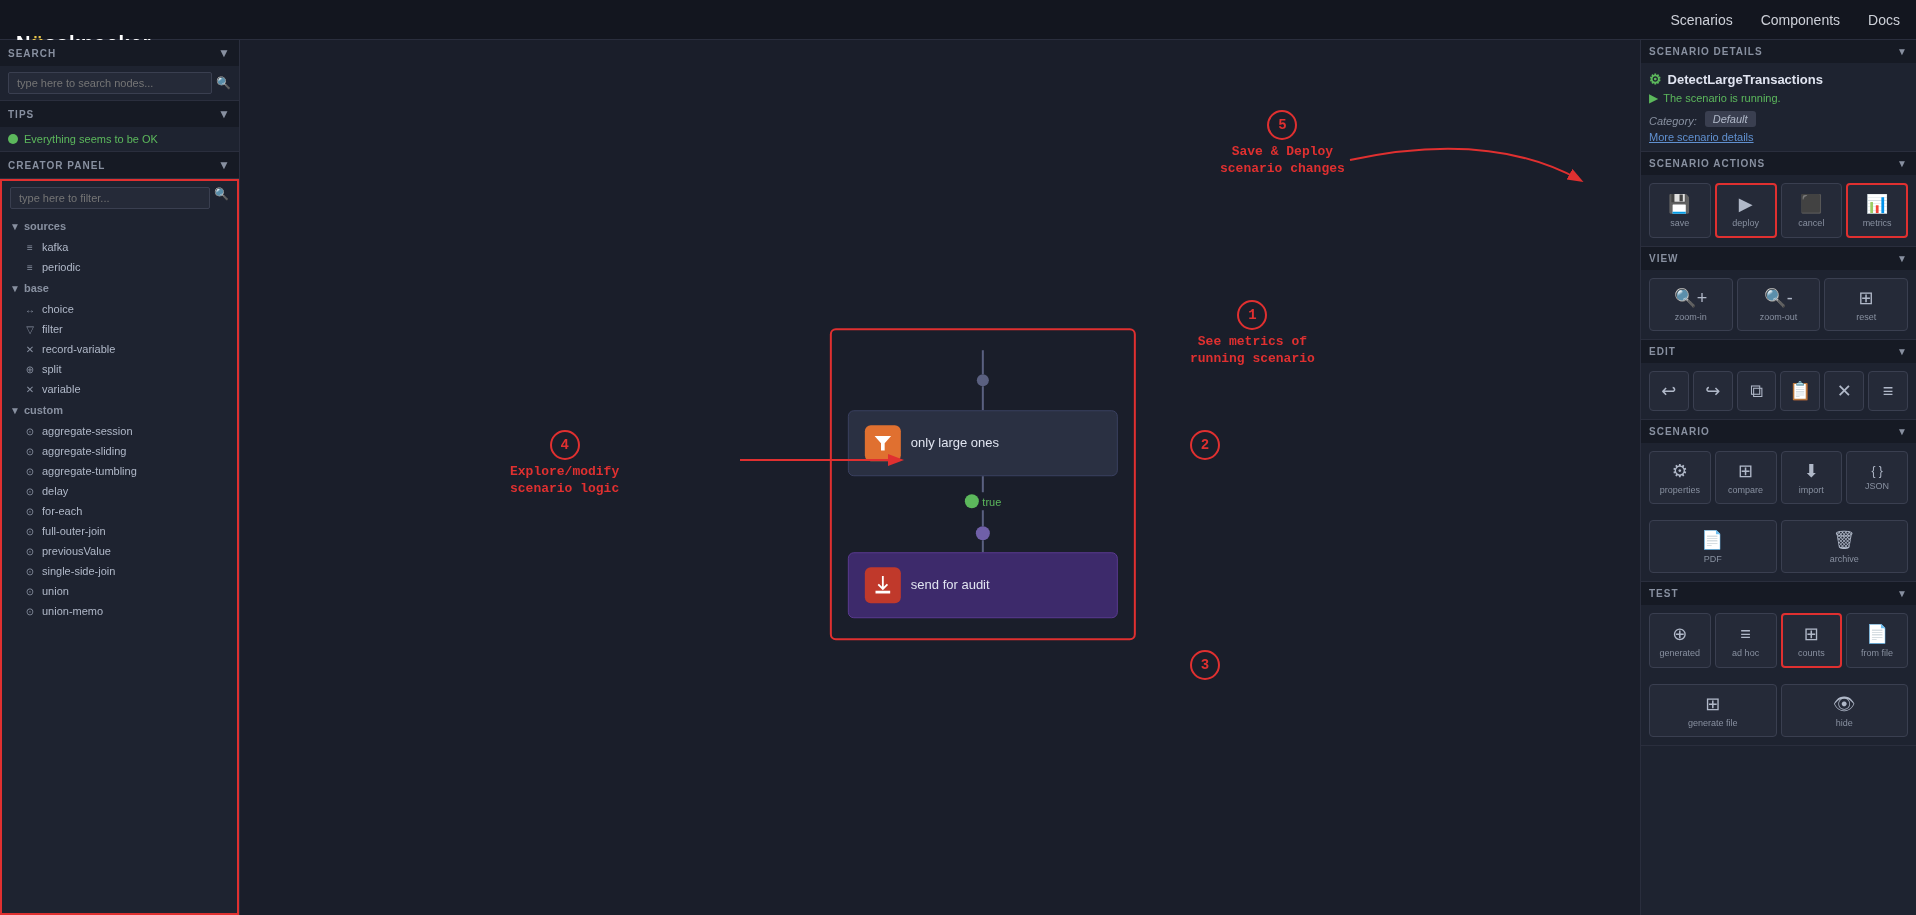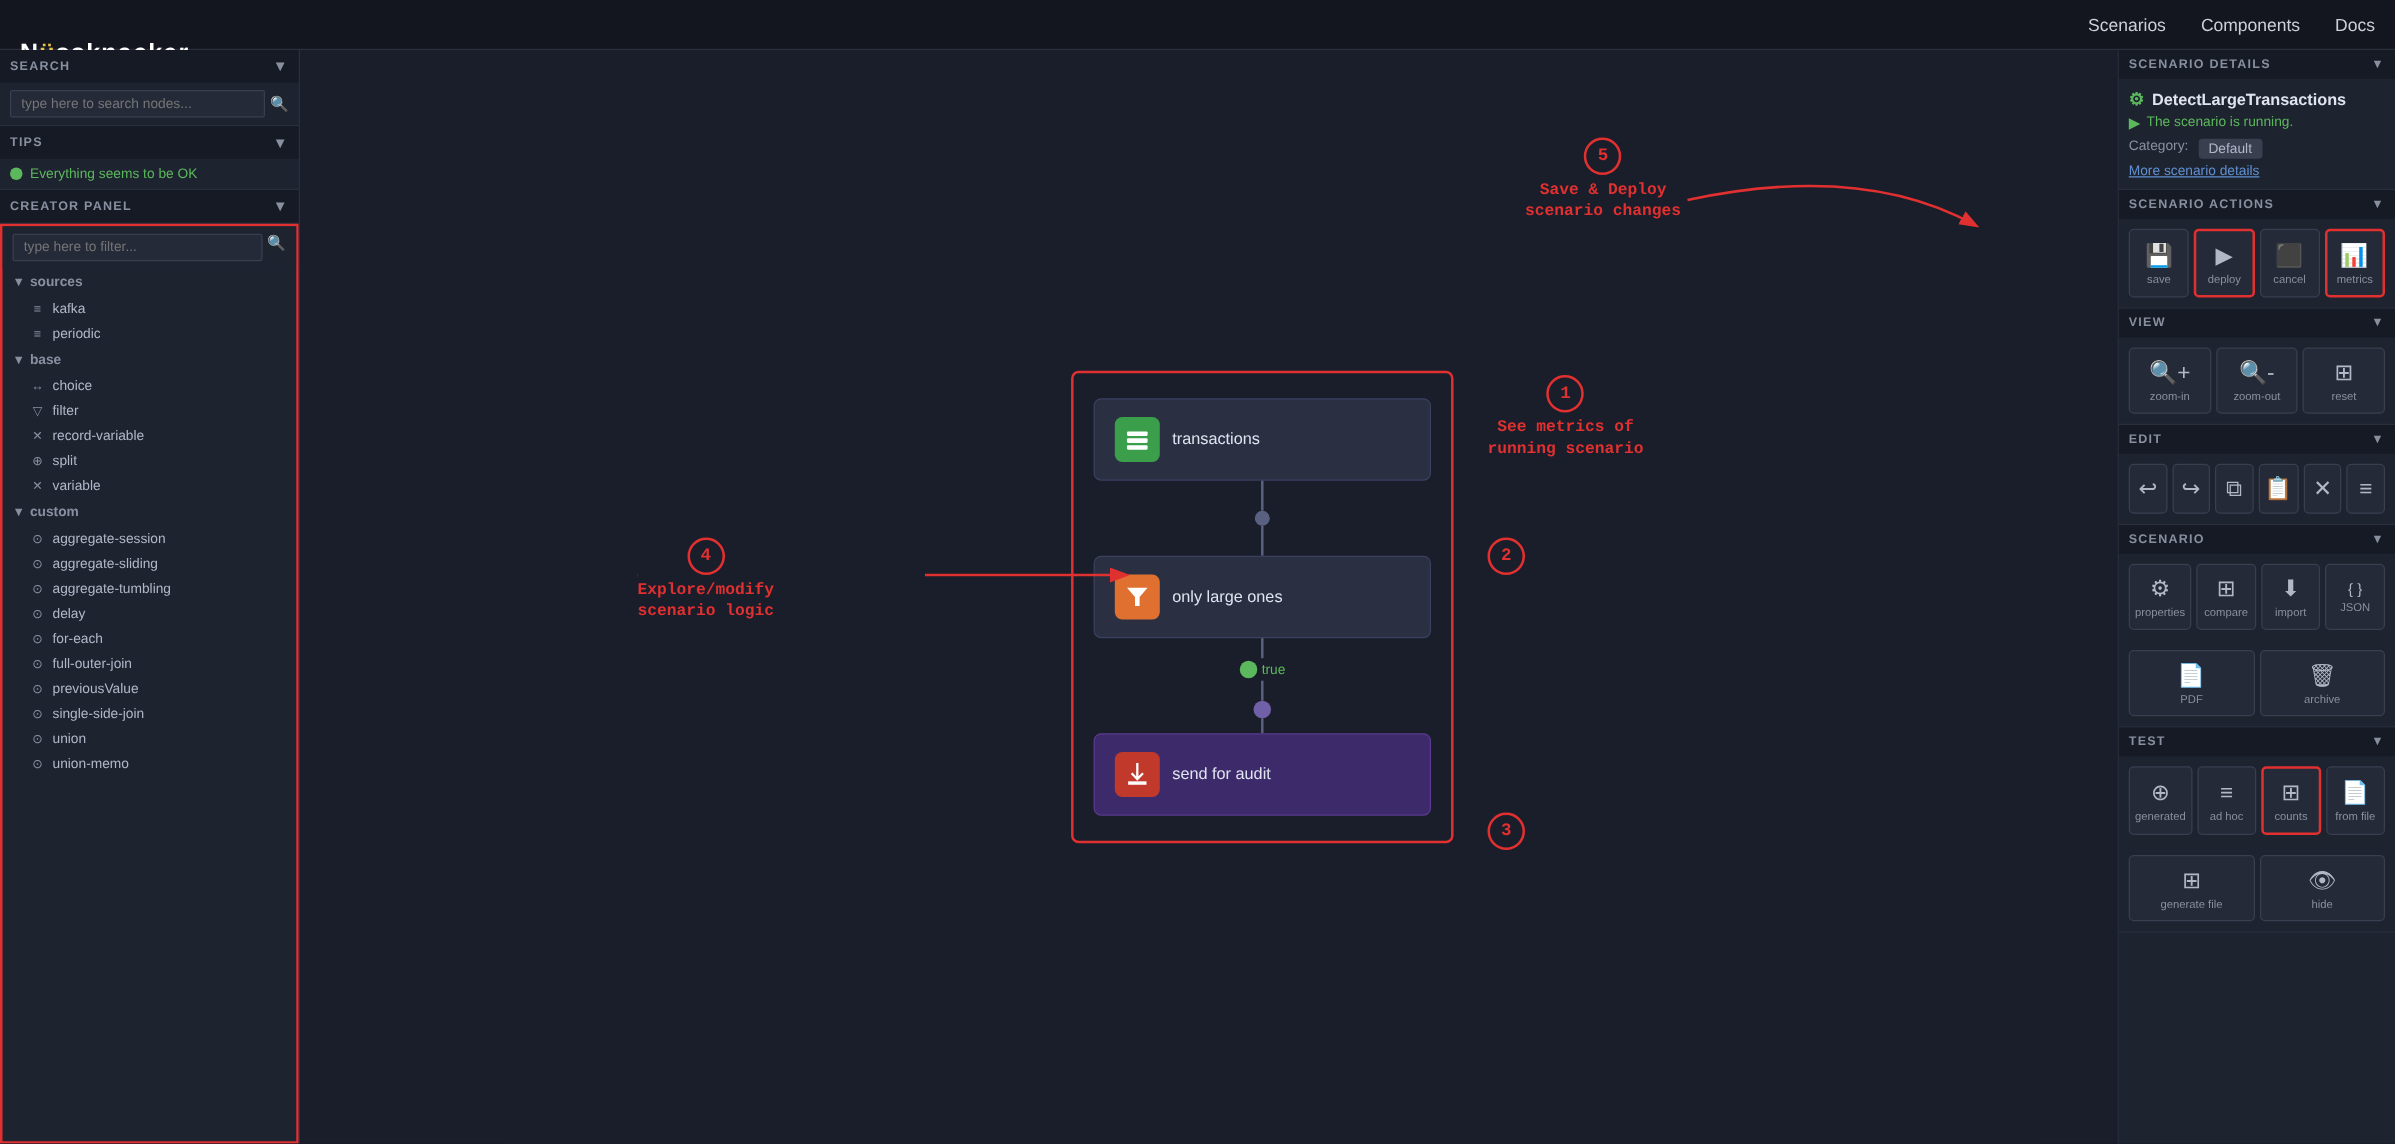--- a/index.html
+++ b/index.html
@@ -242,21 +242,21 @@
       display: inline-flex;
       align-items: center;
       justify-content: center;
       font-size: 14px;
       font-weight: bold;
       margin-bottom: 4px;
     }
 
     
     .right-panel {
-      width: 222px;
+      width: 276px;
       background: #1e2330;
       border-left: 1px solid #2a2e3d;
       overflow-y: auto;
       flex-shrink: 0;
     }
 
     .rp-section {
       border-bottom: 1px solid #2a2e3d;
     }
 
@@ -298,25 +298,26 @@
       gap: 5px;
       color: #5cb85c;
       font-size: 11px;
       margin-bottom: 6px;
     }
 
     .rp-running-icon { font-size: 12px; }
 
     .rp-category {
       display: flex;
-      align-items: flex-start;
+      align-items: flex-end;
       gap: 8px;
       font-size: 11px;
       color: #8890a0;
       margin-bottom: 4px;
+      font-style: italic;
     }
 
     .rp-category-badge {
       background: #3a3f50;
       color: #b0b8c8;
       padding: 2px 8px;
       border-radius: 3px;
       font-size: 11px;
     }
 
@@ -537,30 +538,20 @@
       </div>
     </div>
   </div>
 
   <div class="center-canvas">
 
     <div style="position:absolute; left:50%; top:50%; transform:translate(-36%, -48%);">
       <div style="border: 2px solid #e03030; border-radius:6px; padding:20px 16px; display:flex; flex-direction:column; align-items:center;">
         <div class="flow-container">
 
-          <div class="node-card source">
-            <div class="node-icon green">
-              <svg width="22" height="22" viewBox="0 0 24 24" fill="white">
-                <rect x="3" y="5" width="18" height="4" rx="1"></rect>
-                <rect x="3" y="11" width="18" height="4" rx="1"></rect>
-                <rect x="3" y="17" width="18" height="4" rx="1"></rect>
-              </svg>
-            </div>
-            <span class="node-label">transactions</span>
-          </div>
 
           <div style="width:2px;height:24px;background:#5a6080;margin:0 auto;"></div>
           <div style="width:12px;height:12px;border-radius:50%;background:#5a6080;margin:0 auto;"></div>
           <div style="width:2px;height:24px;background:#5a6080;margin:0 auto;"></div>
 
           <div class="node-card filter">
             <div class="node-icon orange">
               <svg width="22" height="22" viewBox="0 0 24 24" fill="white">
                 <polygon points="3,4 21,4 14,12 14,20 10,20 10,12"></polygon>
               </svg>

